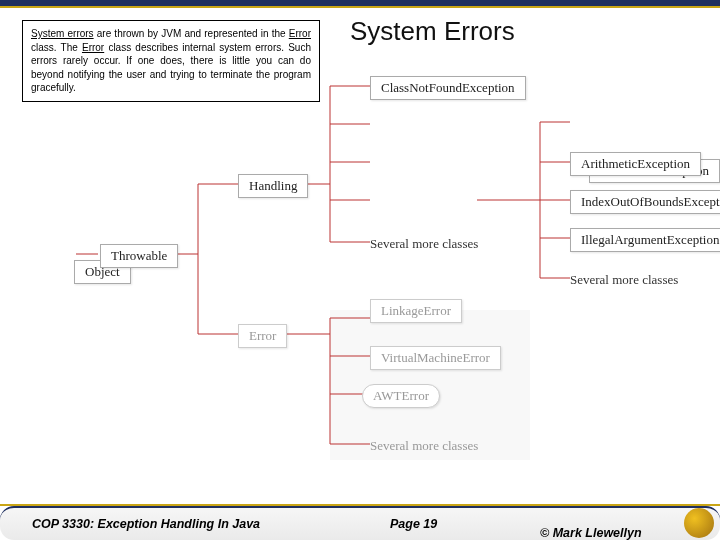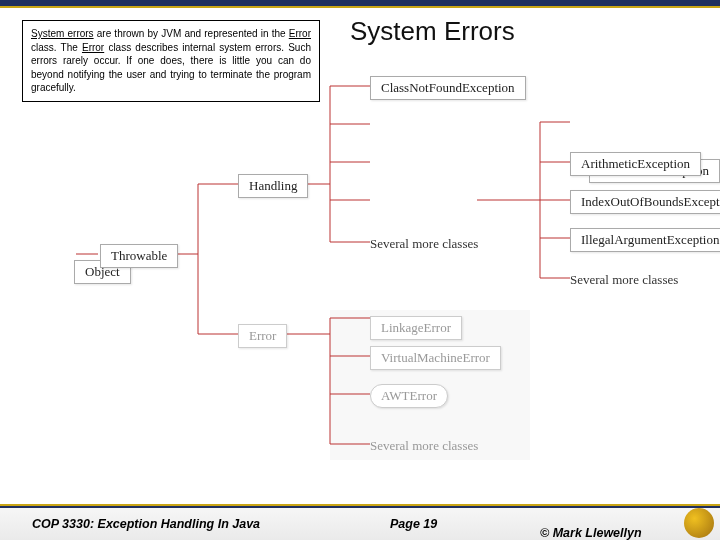--- a/index.html
+++ b/index.html
@@ -80,20 +80,21 @@
     bottom: 0; left: 0;
     width: 720px; height: 34px;
     border-top: 2px solid #1f2f5f;
     background: linear-gradient(#f6f6f6,#eaeaea);
     display: flex;
     align-items: center;
     font-size: 12.5px;
     font-style: italic;
     font-weight: bold;
     color: #000;
+    border-radius: 14px;
   }
   .foot-left  { position: absolute; left: 32px; }
   .foot-mid   { position: absolute; left: 390px; }
   .foot-right { position: absolute; left: 540px; margin-top: 18px; }
   .footer-top-gold {
     position: absolute;
     bottom: 34px; left: 0;
     width: 720px; height: 2px;
     background: #c9a516;
   }
@@ -162,23 +163,23 @@
 
   <div class="node" style="left:370px; top:20px;">ClassNotFoundException</div>
   <div class="more" style="left:370px; top:180px;">Several more classes</div>
 
   <div class="node" style="left:589px; top:56px;margin-top:47px;">ArithmeticException</div>
   <div class="node" style="left:570px; top:96px;">ArithmeticException</div>
   <div class="node" style="left:570px; top:134px;">IndexOutOfBoundsException</div>
   <div class="node" style="left:570px; top:172px;">IllegalArgumentException</div>
   <div class="more" style="left:570px; top:216px;">Several more classes</div>
 
-  <div class="node faded" style="left:370px; top:260px;">LinkageError</div>
+  <div class="node faded" style="left:370px; top:243px;">LinkageError</div>
   <div class="node faded" style="left:370px; top:290px;">VirtualMachineError</div>
-  <div class="node faded" style="left:370px; top:328px;border-radius:12px;">AWTError</div>
+  <div class="node faded" style="left:362px; top:328px;border-radius:12px;">AWTError</div>
   <div class="more faded" style="left:370px; top:382px;">Several more classes</div>
 </div>
 
 <div class="footer-top-gold"></div>
 <div class="footer">
   <span class="foot-left">COP 3330: Exception Handling In Java</span>
   <span class="foot-mid">Page 19</span>
   <span class="foot-right">© Mark Llewellyn</span>
   <div class="logo"></div>
 </div>

